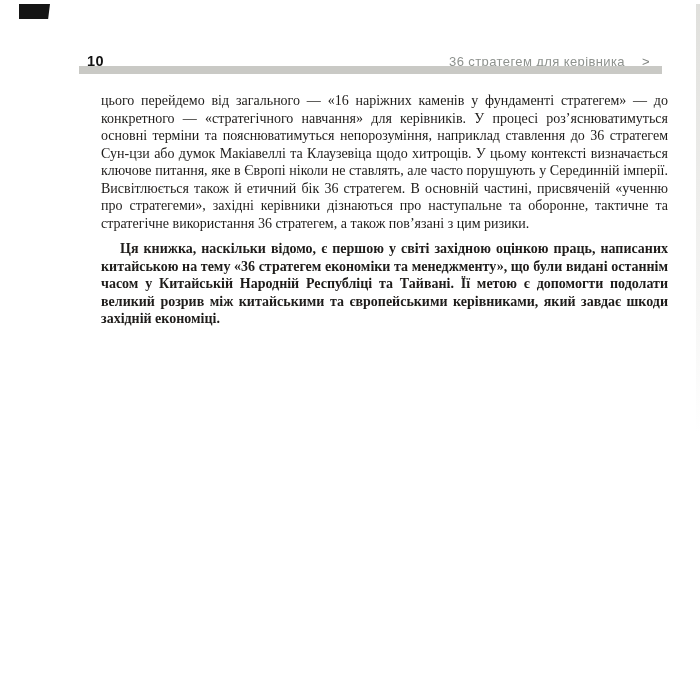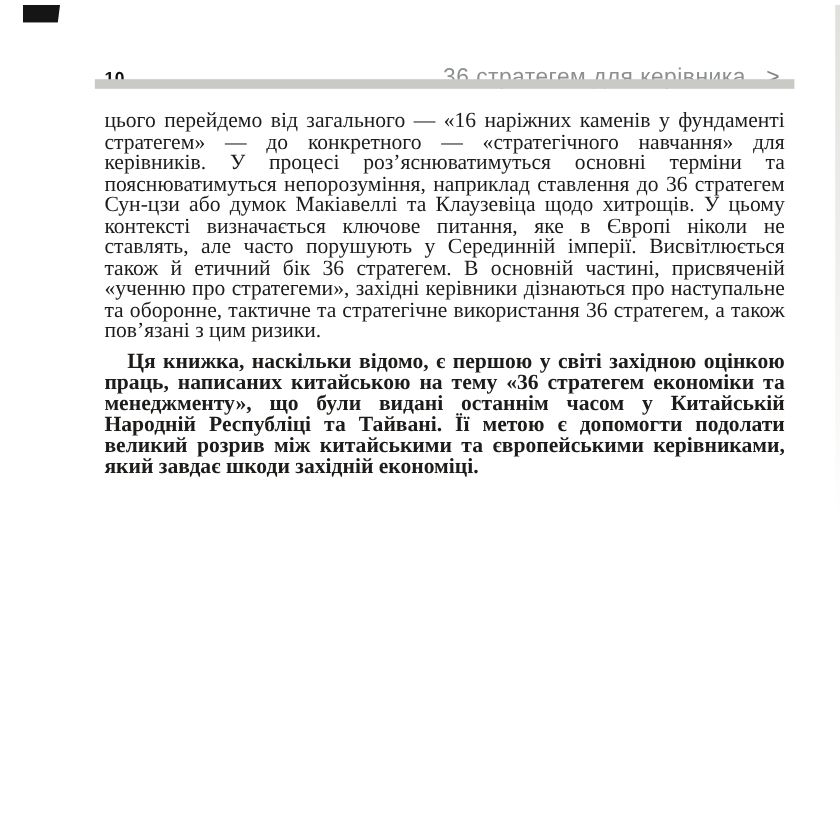--- a/index.html
+++ b/index.html
@@ -47,21 +47,21 @@
     justify-content: space-between;
     font-family: "Liberation Sans", sans-serif;
   }
   .page-number {
     font-size: 14.5px;
     font-weight: 700;
     color: #121212;
     letter-spacing: 0.5px;
   }
   .running-title {
-    font-size: 19px;
+    font-size: 13px;
     font-weight: 400;
     color: #8d918d;
     letter-spacing: 0.4px;
     display: flex;
     align-items: center;
     text-decoration: underline;
   }
   .running-title .arrow {
     margin-left: 9px;
     color: #7f837f;
@@ -69,25 +69,25 @@
   .header-rule {
     position: absolute;
     left: 75px;
     top: 62px;
     width: 583px;
     height: 1px;
     background: #c9c9c5;
   }
   .body-text {
     position: absolute;
-    left: 75px;
+    left: 89px;
     top: 80px;
     width: 583px;
     color: #1e1c1a;
-    font-size: 18px;
+    font-size: 14px;
     line-height: 17.5px;
     text-align: justify;
   }
   .body-text p { text-align: justify; }
   .body-text p + p { text-indent: 19px; font-weight: bold; }
 </style>
 </head>
 <body>
 
 <div class="page">

